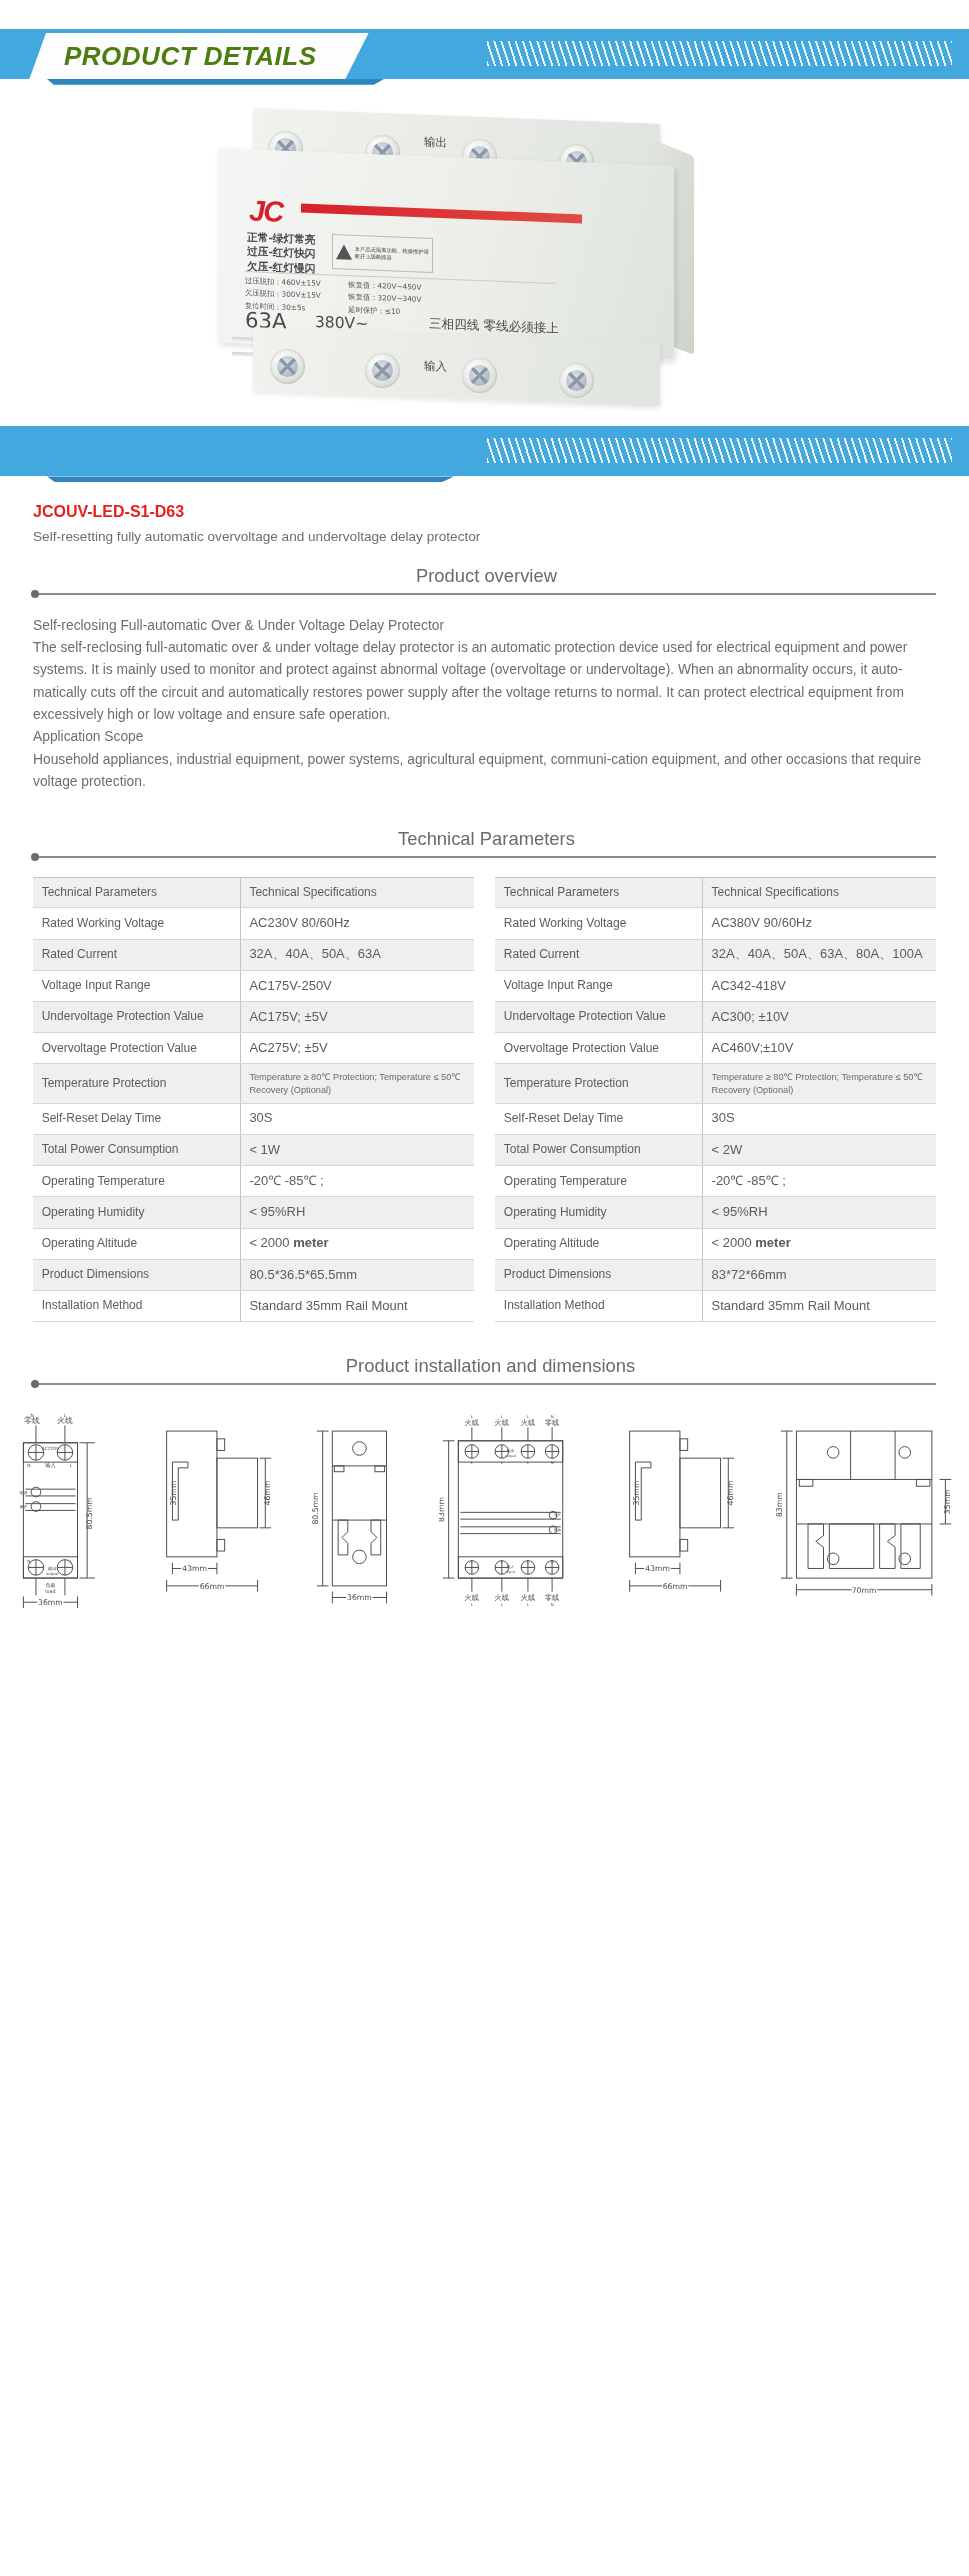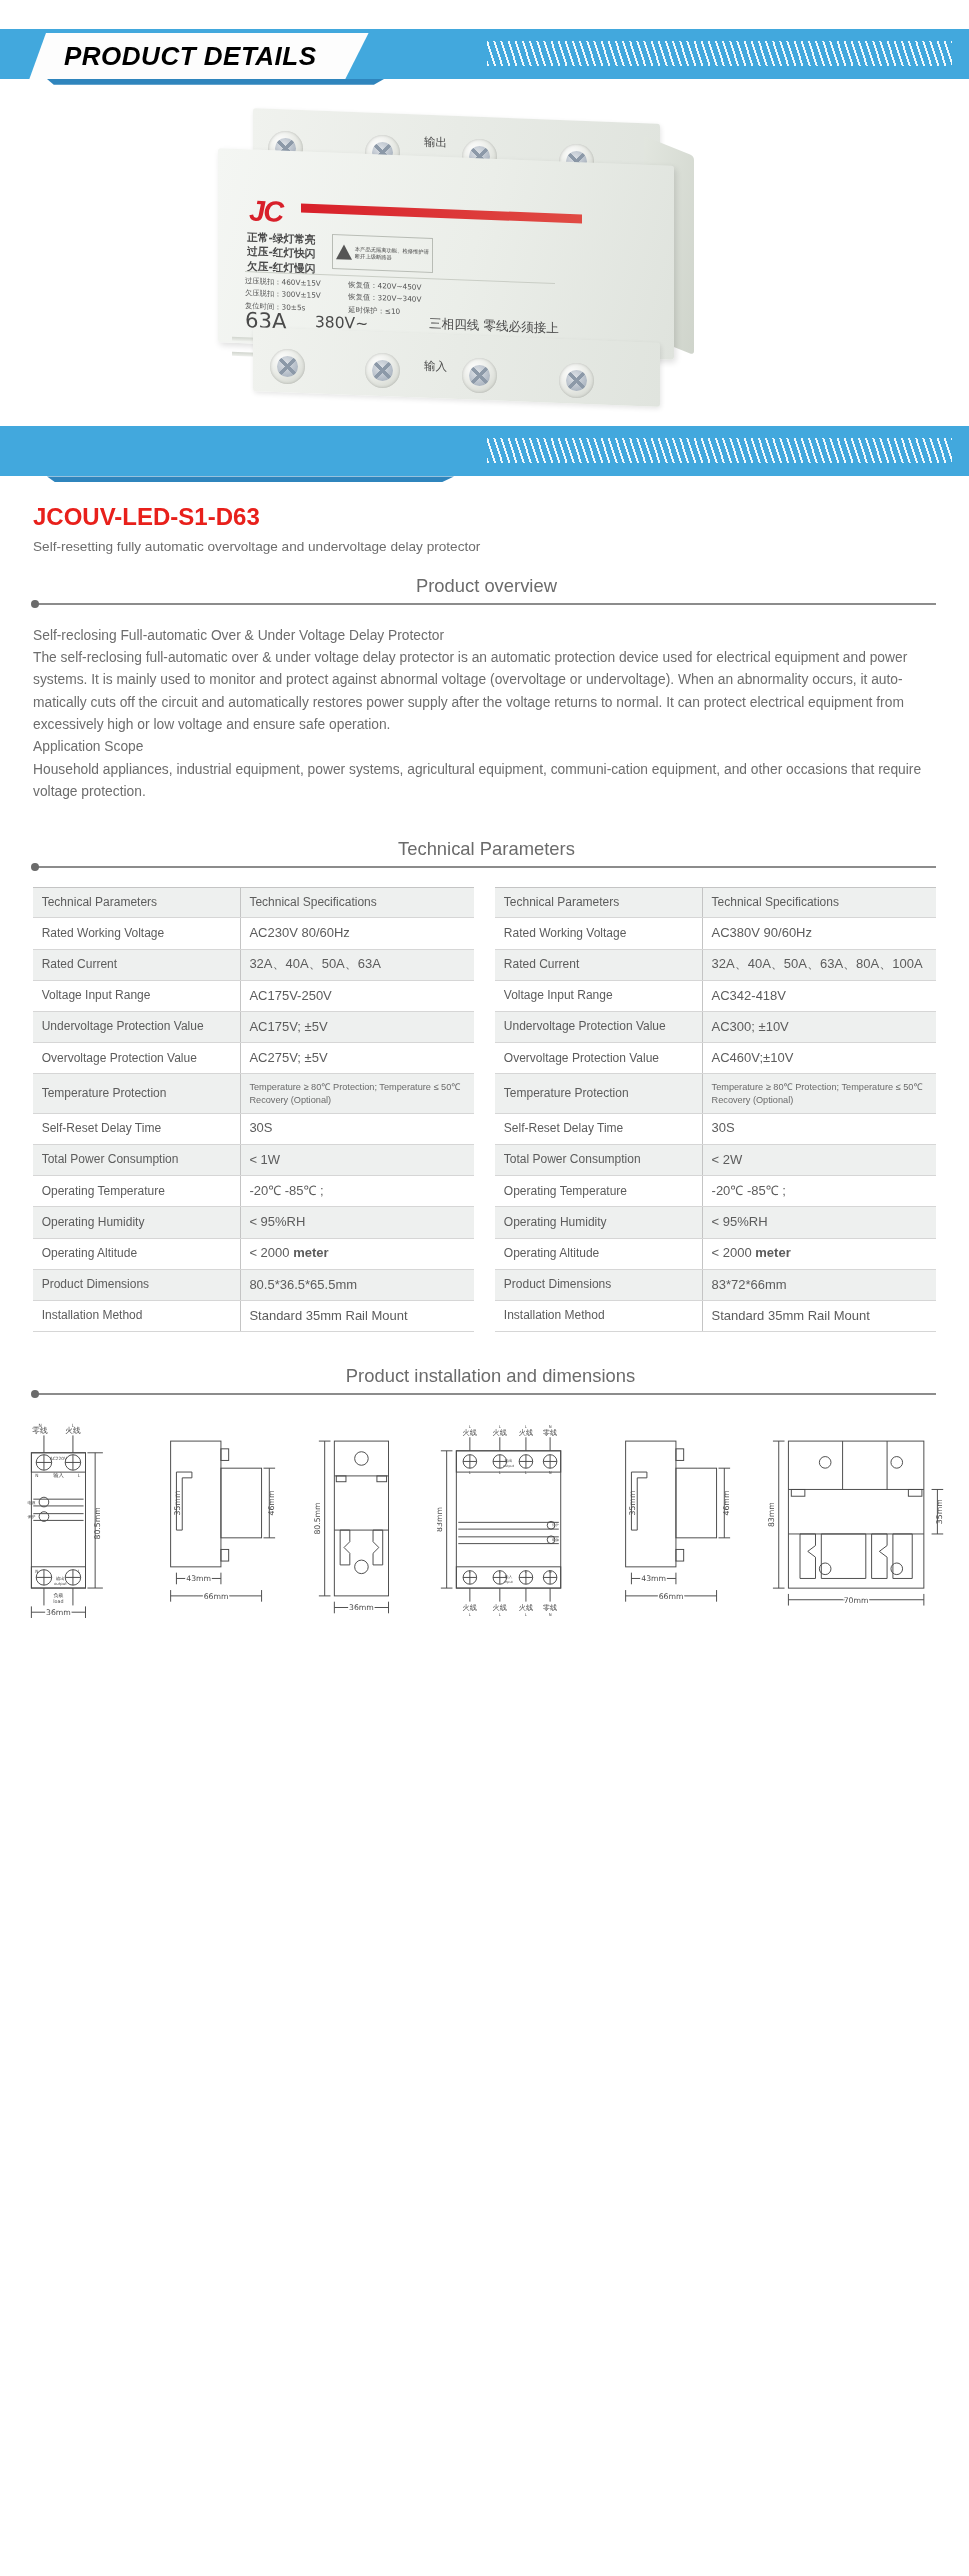--- a/index.html
+++ b/index.html
@@ -48,21 +48,21 @@
     padding: 0 52px 0 35px;
     background: #fdfdfd;
     clip-path: polygon(5% 0, 100% 0, 93% 100%, 0 100%);
     display: flex;
     align-items: center;
   }
   .banner-tab-text {
     font-size: 26px;
     font-weight: bold;
     font-style: italic;
-    color: #000000;
+    color: #4d7c0f;
     letter-spacing: 0.5px;
     white-space: nowrap;
   }
   .banner-underline {
     position: absolute;
     left: 47px;
     top: 50px;
     width: 337px;
     height: 5.8px;
     background: #2f85bd;
@@ -227,21 +227,21 @@
     position: absolute;
     font-size: 11.6px;
     color: #4a4a4a;
     font-family: "DejaVu Sans", sans-serif;
     transform: skewY(2.2deg);
   }
 
   
   .content { padding: 0 33px; }
   .prod-code {
-    font-size: 24px;
+    font-size: 16px;
     font-weight: bold;
     color: #e8201b;
     margin: 27px 0 7.8px 0;
   }
   .prod-sub {
     font-size: 13.6px;
     color: #6d6d6d;
     margin-bottom: 21.3px;
   }
   .sec-head {
@@ -300,21 +300,21 @@
   .spec-table td.small { font-size: 9.2px; line-height: 1.34; color: #6a6a6a; }
   .spec-table td.val { font-size: 13px; }
   .spec-table td.val b { font-weight: bold; margin-top: 43px; }
 
   
   .dims-area {
     margin-top: 13.6px;
     display: flex;
     justify-content: space-between;
     align-items: center;
-    padding: 0 14px;
+    padding: 0 6px;
     text-decoration: underline;
   }
   .dwg { position: relative; }
   .dwg svg { display: block; }
 </style>
 </head>
 <body>
 
 <div style="height:29px"></div>
 <div class="banner-wrap">

